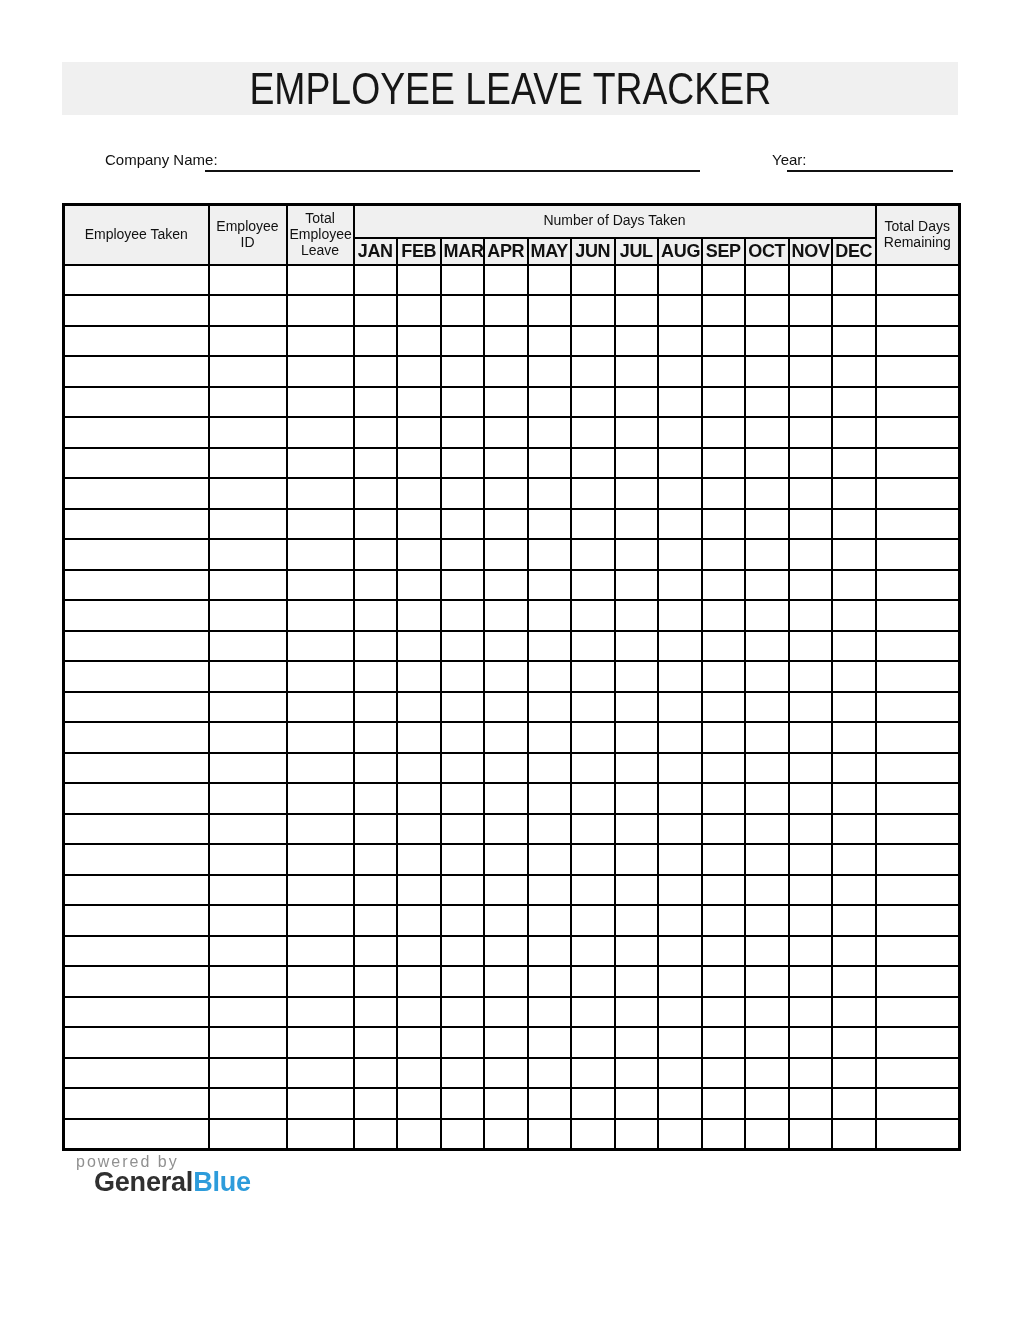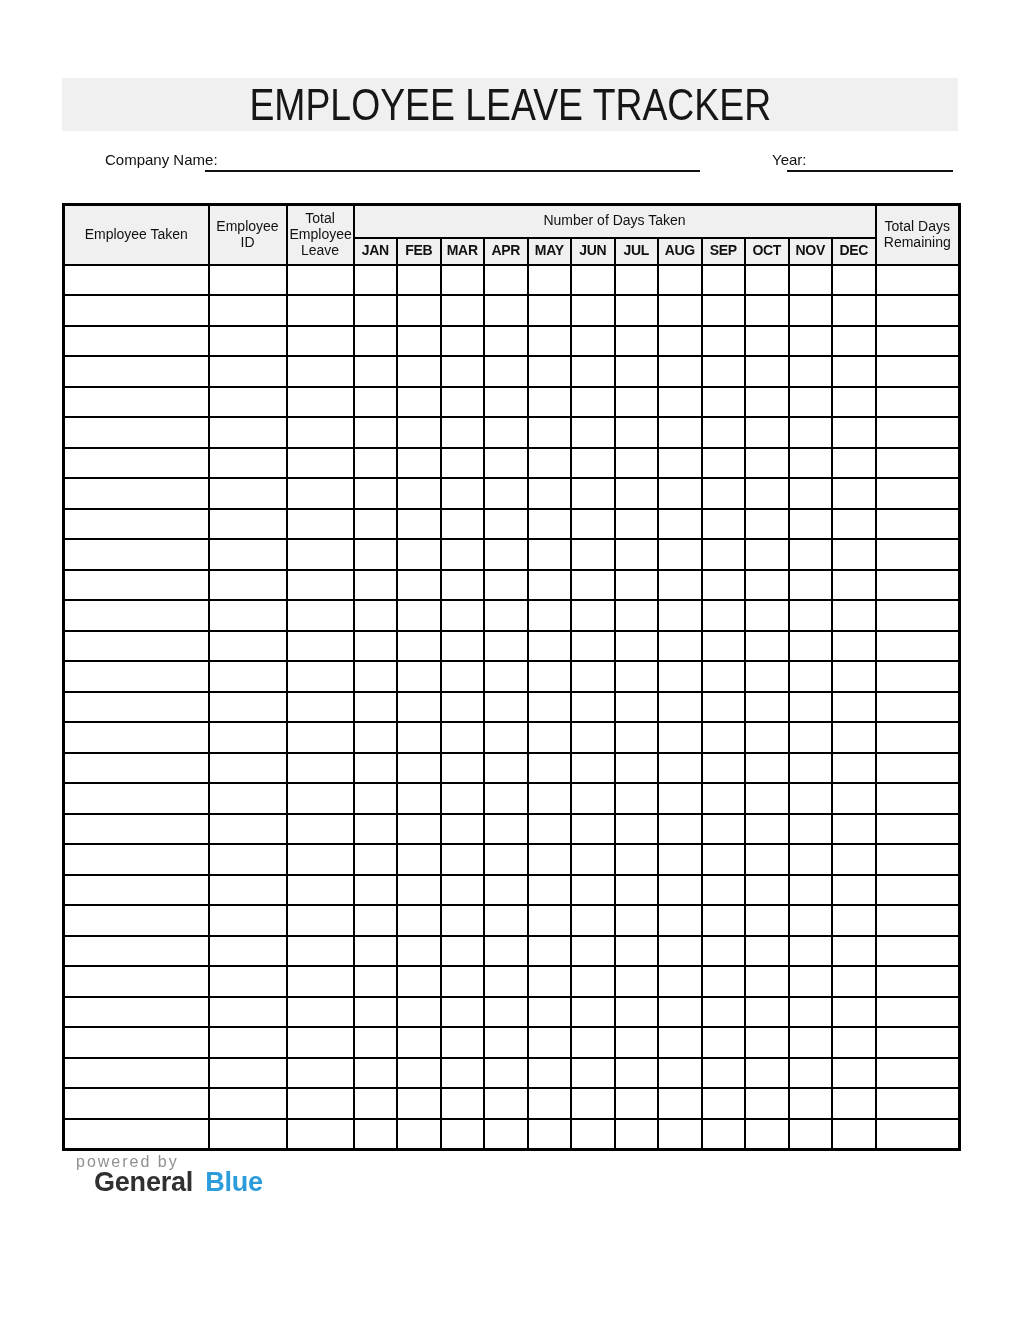--- a/index.html
+++ b/index.html
@@ -13,21 +13,21 @@
     background: #ffffff;
     overflow: hidden;
   }
 
   
   .banner {
     position: absolute;
     left: 62px; top: 62px;
     width: 896px; height: 53px;
     background: #f0f0f0;
-    display: flex; align-items: flex-end; justify-content: center; margin-top: 16px;
+    display: flex; align-items: flex-end; justify-content: center;
   }
   .banner .title {
     font-size: 45px;
     font-weight: 400;
     color: #161616;
     white-space: nowrap;
     transform: scaleX(0.83);
     transform-origin: center;
     letter-spacing: 0px;
   }
@@ -70,21 +70,21 @@
     background: #f0f0f0;
     font-weight: 400;
     font-size: 14px;
     line-height: 1.12;
     color: #111;
   }
   table.tracker thead tr.group-row { height: 33px; }
   table.tracker thead tr.month-row { height: 27px; }
   table.tracker thead th.month {
     font-weight: 700;
-    font-size: 14px;
+    font-size: 18px;
     letter-spacing: -0.3px;
   }
   table.tracker tbody tr { height: 30.5px; }
   table.tracker tbody td { background: #ffffff; }
 
   
   .powered-by {
     position: absolute;
     left: 76px; top: 1153px;
     font-size: 16px;
@@ -92,21 +92,21 @@
     color: #909090;
   }
   .brand {
     position: absolute;
     left: 63px; top: 1167px;
     font-size: 27px;
     font-weight: 600;
     letter-spacing: -0.2px;
   }
   .brand .part1 { color: #303030; margin-left: 31px; }
-  .brand .part2 { color: #2d9cdb; padding-left: 12px; }
+  .brand .part2 { color: #2d9cdb; }
 </style>
 </head>
 <body>
 
 <div class="page">
 
   <div class="banner">
     <div class="title">EMPLOYEE LEAVE TRACKER</div>
   </div>
 

